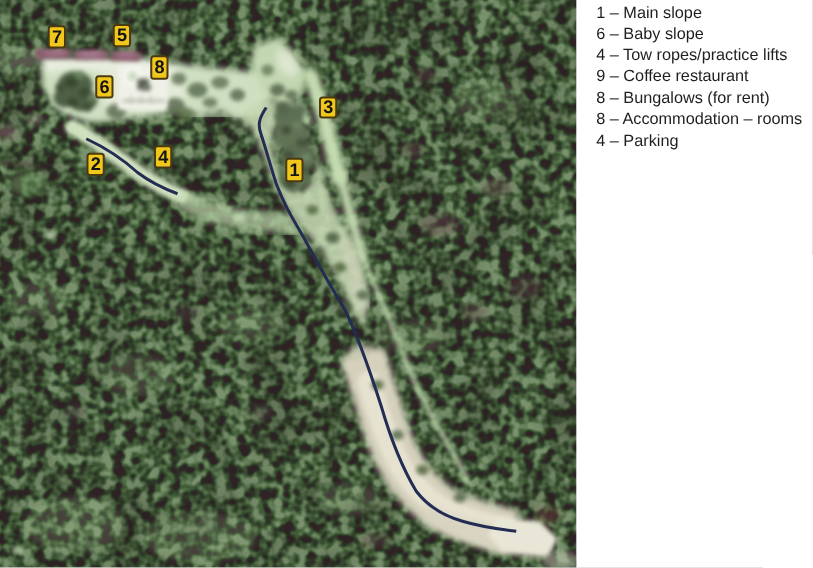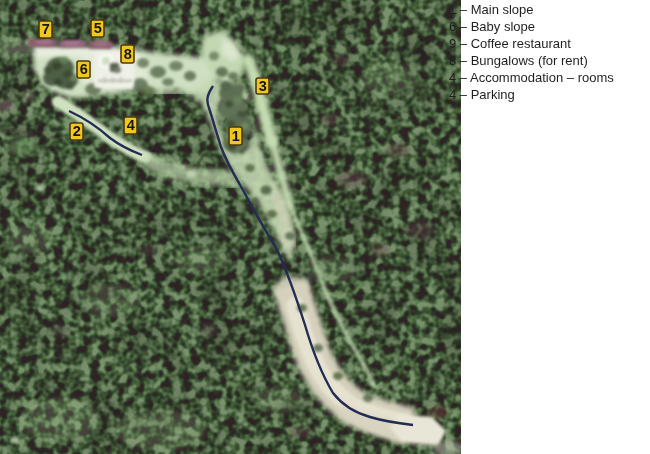--- a/index.html
+++ b/index.html
@@ -1,18 +1,18 @@
 <!DOCTYPE html>
 <html><head>
 <meta charset="utf-8">
 <style>
   html,body{margin:0;padding:0;background:#fff;}
   .page{position:relative;width:650px;height:454px;background:#fff;overflow:hidden;
         font-family:"Liberation Sans", sans-serif;}
-  .legend{position:absolute;left:449px;top:1px;color:#1f1f1f;font-size:13px;line-height:17.1px;white-space:nowrap;}
+  .legend{position:absolute;left:477px;top:1px;color:#1f1f1f;font-size:13px;line-height:17.1px;white-space:nowrap;}
 </style>
 </head>
 <body>
 <div class="page">
 
 <svg width="462" height="454" viewBox="0 0 462 454" style="position:absolute;left:0;top:0" xmlns="http://www.w3.org/2000/svg">
 <defs>
   <filter id="canopy" x="0" y="0" width="100%" height="100%" color-interpolation-filters="sRGB">
     <feTurbulence type="fractalNoise" baseFrequency="0.11 0.11" numOctaves="2" seed="17"></feTurbulence>
     <feColorMatrix type="matrix" values="2.6 0 0 0 -0.8  2.6 0 0 0 -0.8  2.6 0 0 0 -0.8  0 0 0 0 1"></feColorMatrix>
@@ -263,18 +263,19 @@
   <g>
           <rect x="256" y="78" width="13" height="16" rx="2" fill="#f2c71c" stroke="#4a3a10" stroke-width="1.6"></rect>
           <text x="262.7" y="90.5">3</text>
         </g>
 </g>
 </svg>
 
 <div class="legend">
 <div>1 – Main slope</div>
 <div>6 – Baby slope</div>
+<div>4 – Tow ropes/practice lifts</div>
 <div>9 – Coffee restaurant</div>
 <div>8 – Bungalows (for rent)</div>
-<div>4 – Accommodation – rooms</div>
+<div>8 – Accommodation – rooms</div>
 <div>4 – Parking</div>
 </div>
 </div>
 
 </body></html>

